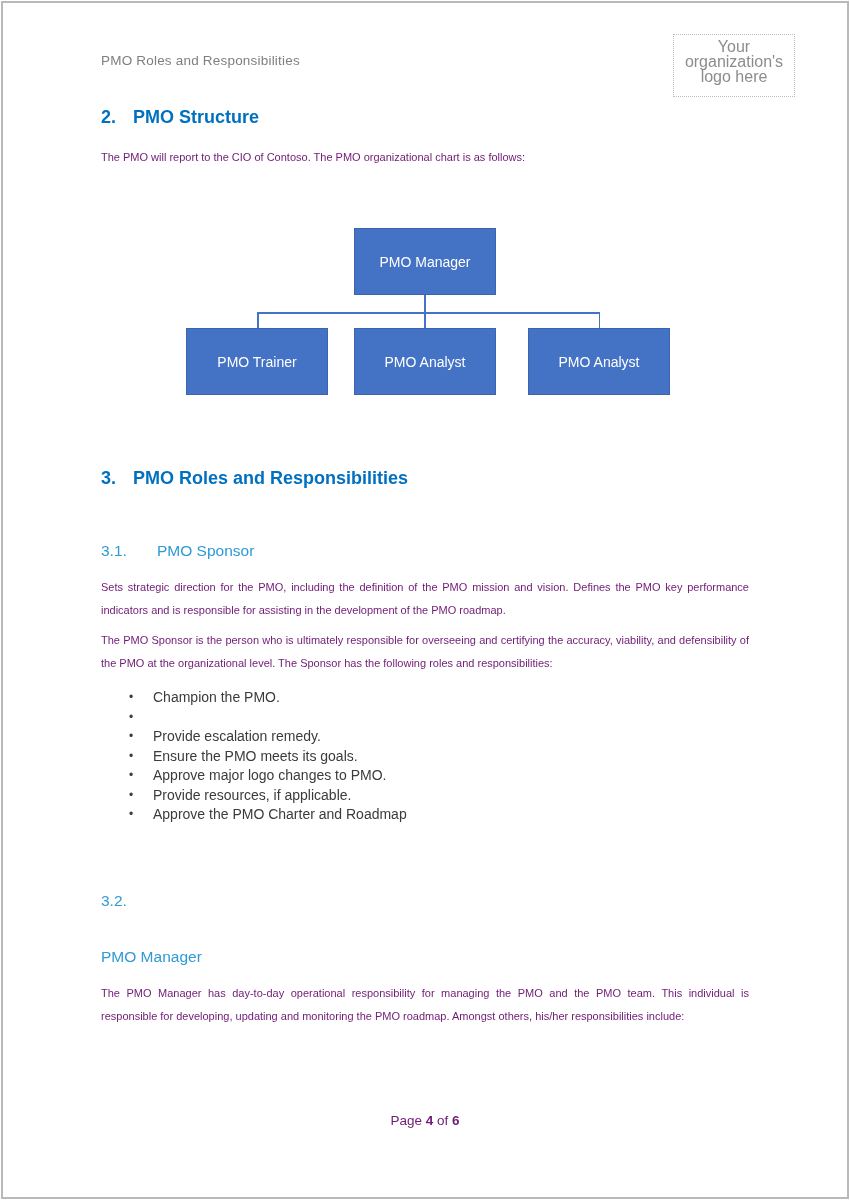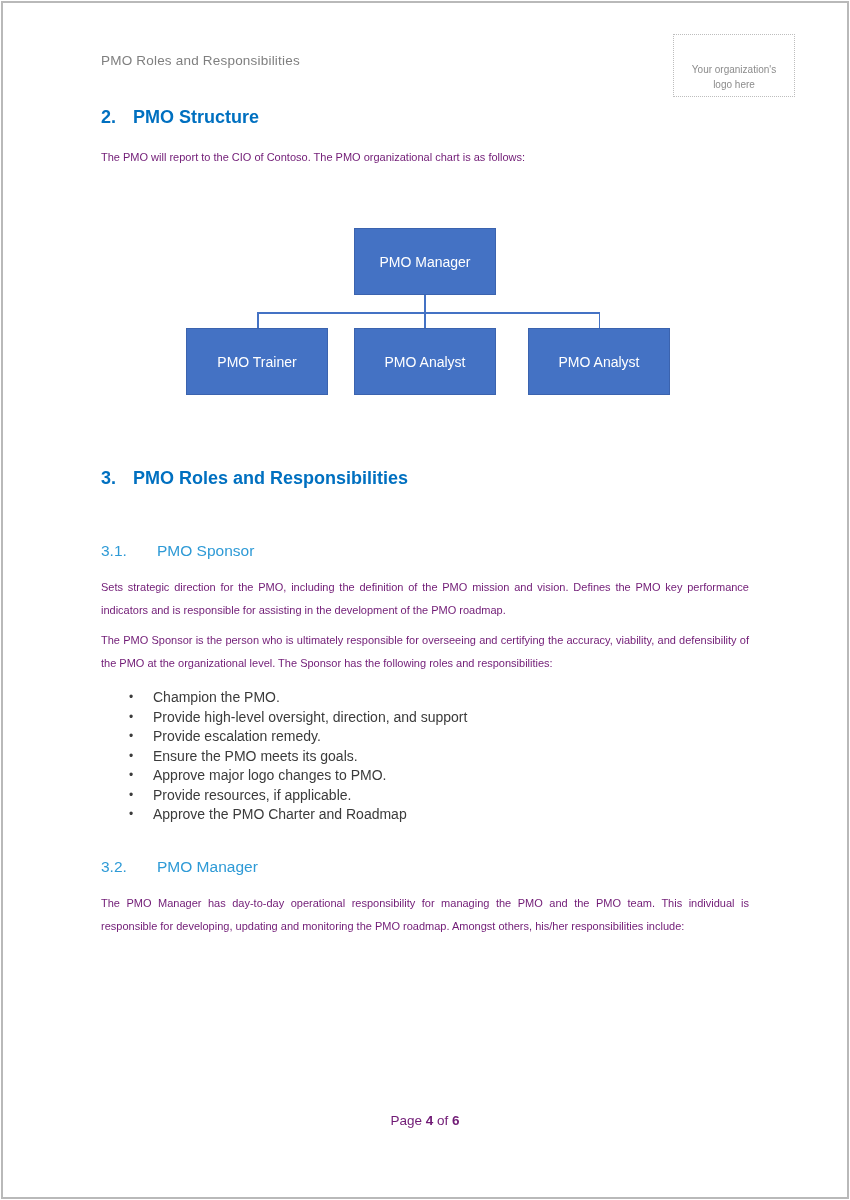--- a/index.html
+++ b/index.html
@@ -22,25 +22,25 @@
     font-size: 13.5px;
     color: #7f7f7f;
     letter-spacing: 0.2px;
   }
   .logo-box {
     position: absolute;
     top: 31px; right: 52px;
     width: 122px; height: 63px;
     border: 1px dotted #bdbdbd;
     color: #8c8c8c;
-    font-size: 10px;
+    font-size: 16px;
     line-height: 15px;
     text-align: center;
     display: flex;
-    align-items: flex-end;
+    align-items: flex-start;
     justify-content: center;
     padding: 4px 8px;
   }
   
   .content {
     position: absolute;
     left: 0; top: 0; right: 0;
     padding: 103px 98px 0 98px;
   }
   .h1 {
@@ -67,21 +67,21 @@
   }
   
   .mt-h2-1   { margin-top: 51px; }
   .mt-body-1 { margin-top: 17px; }
   .mt-chart  { margin-top: 59px; }
   .mt-h1-3   { margin-top: 72px; }
   .mt-h2-31  { margin-top: 51px; }
   .mt-p1     { margin-top: 15px; }
   .mt-p2     { margin-top: 7px; }
   .mt-ul     { margin-top: 13px; }
-  .mt-h2-32  { margin-top: 32px; }
+  .mt-h2-32  { margin-top: 66px; flex-direction: column; }
   .mt-p3     { margin-top: 15px; }
   
   ul.bullets { list-style: none; }
   ul.bullets li {
     display: flex;
     padding-left: 28px;
     color: #3b3b3b;
     font-size: 14px;
     line-height: 19.5px;
   }
@@ -181,21 +181,20 @@
 
     <p class="body mt-p2">The PMO Sponsor is the person who is ultimately responsible for overseeing and certifying the accuracy, viability, and defensibility of the PMO at the organizational level. The Sponsor has the following roles and responsibilities:</p>
 
     <ul class="bullets mt-ul">
       <li>
         <span class="marker">•</span>
         <span>Champion the PMO.</span>
       </li>
       <li>
         <span class="marker">•</span>
-        <span>Provide high-level oversight, direction, and support</span>
       </li>
       <li>
         <span class="marker">•</span>
         <span>Provide escalation remedy.</span>
       </li>
       <li>
         <span class="marker">•</span>
         <span>Ensure the PMO meets its goals.</span>
       </li>
       <li>

